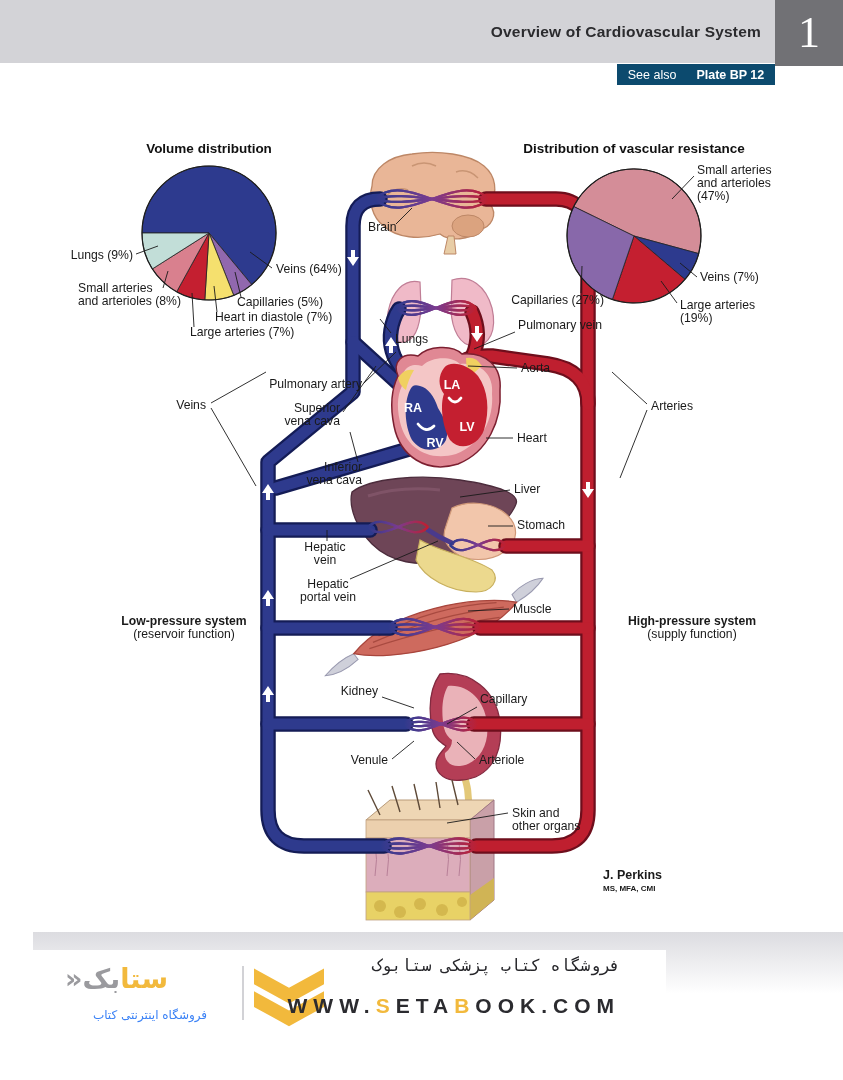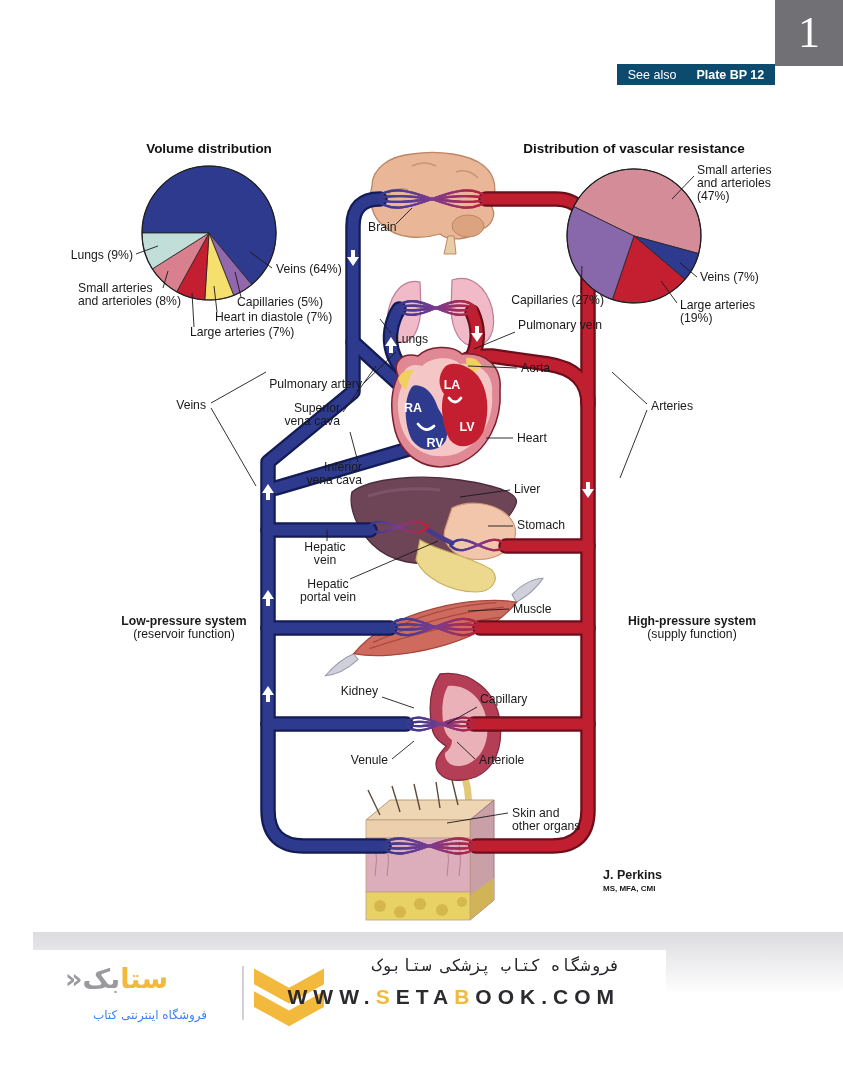--- a/index.html
+++ b/index.html
@@ -27,28 +27,31 @@
   .logo-type{position:absolute;right:95px;top:0;width:170px;text-align:left;direction:rtl;
              font-family:"DejaVu Sans",sans-serif;font-size:27px;font-weight:700;line-height:1.1}
   .logo-type .y{color:#f2b93c}
   .logo-type .g{color:#9a9a9e}
   .logo-sub{position:absolute;right:95px;top:44px;width:170px;text-align:center;direction:rtl;
             font-family:"DejaVu Sans",sans-serif;font-size:12px;color:#3b82f6}
   .logo-divider{position:absolute;right:86px;top:2px;width:2px;height:54px;background:#d2d2d6}
   .logo-mark{position:absolute;right:6px;top:2px}
   .site-block{position:absolute;right:46px;top:6px;text-align:right}
   .site-fa{font-family:Liberation Mono, monospace;font-size:16.5px;color:#26262a;direction:rtl}
-  .site-url{margin-top:9px;font-size:21px;font-weight:700;color:#2b2b2f;letter-spacing:6px}
+  .site-url{margin-top:18px;font-size:21px;font-weight:700;color:#2b2b2f;letter-spacing:6px}
   .site-url .y{color:#f2b93c}
 </style>
 </head>
 <body>
 
 <div class="page">
 
+  <div class="hdr-bar">
+    <span class="hdr-title">Overview of Cardiovascular System</span>
+  </div>
   <div class="plate-box">
     <span class="plate-num">1</span>
   </div>
   <div class="see-also">
     <span>See also</span>
     <b>Plate BP 12</b>
   </div>
 
   <div class="svgwrap">
   <svg width="843" height="1080" viewBox="0 0 843 1080">

